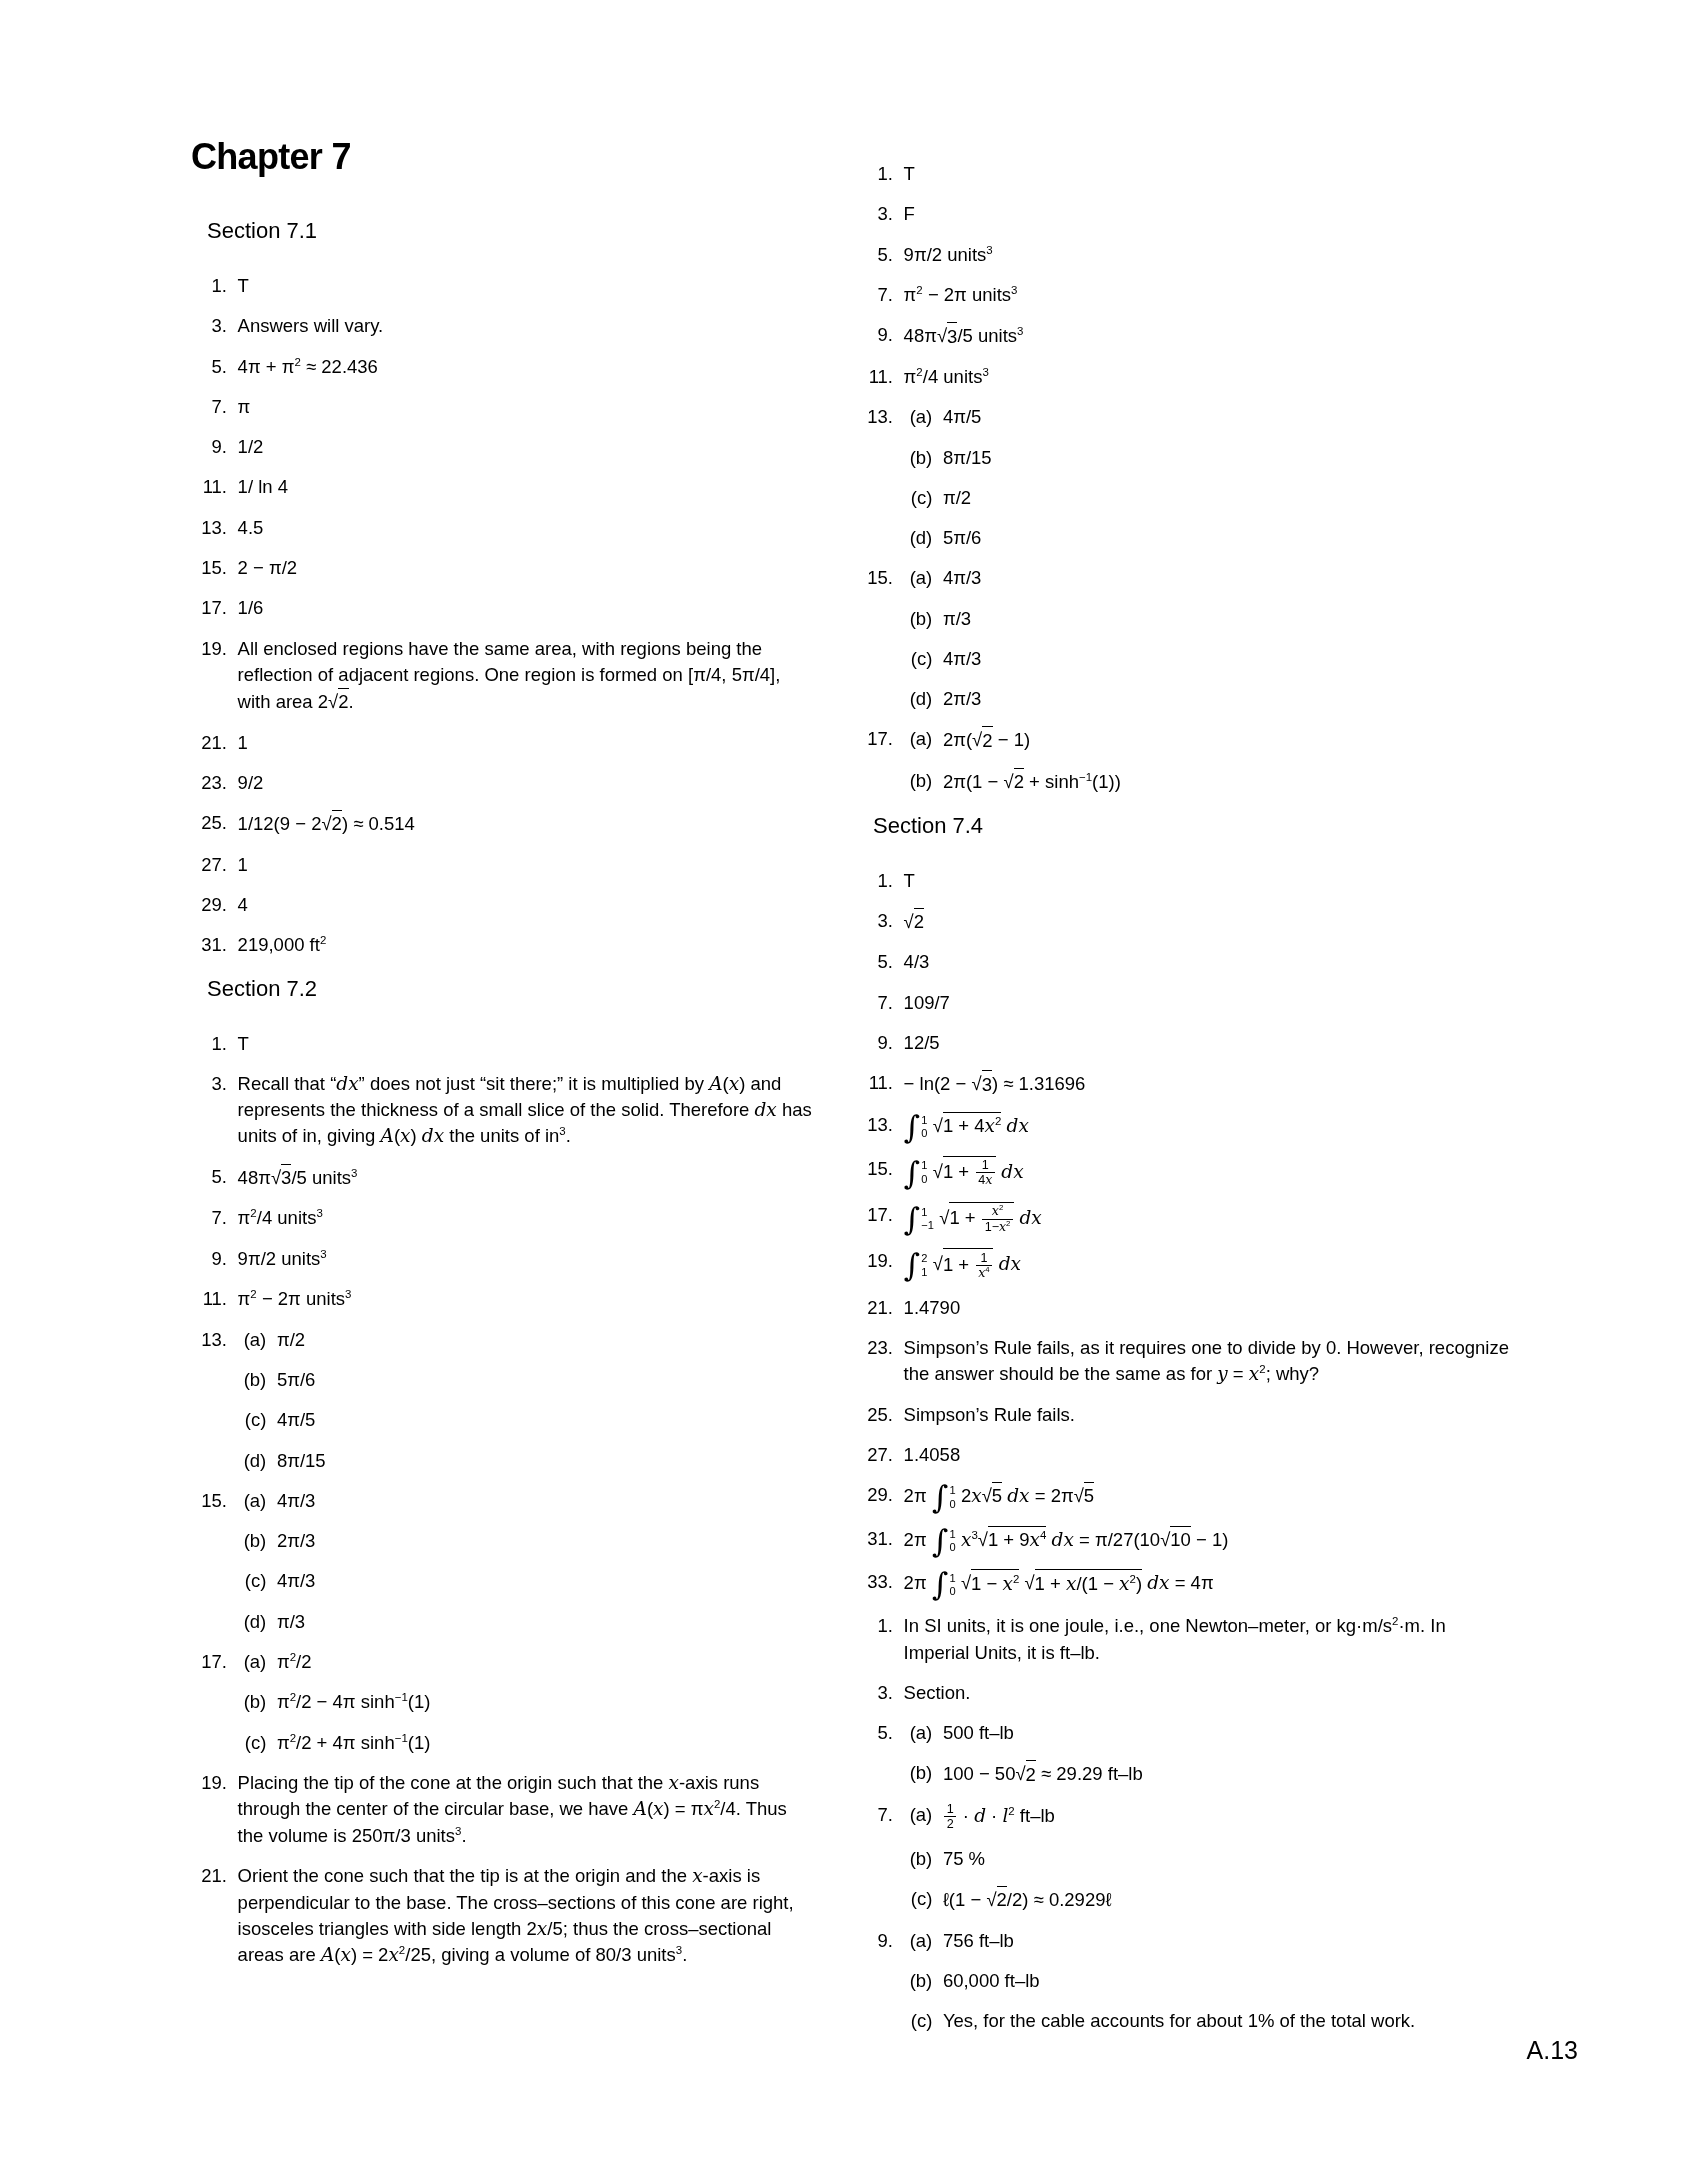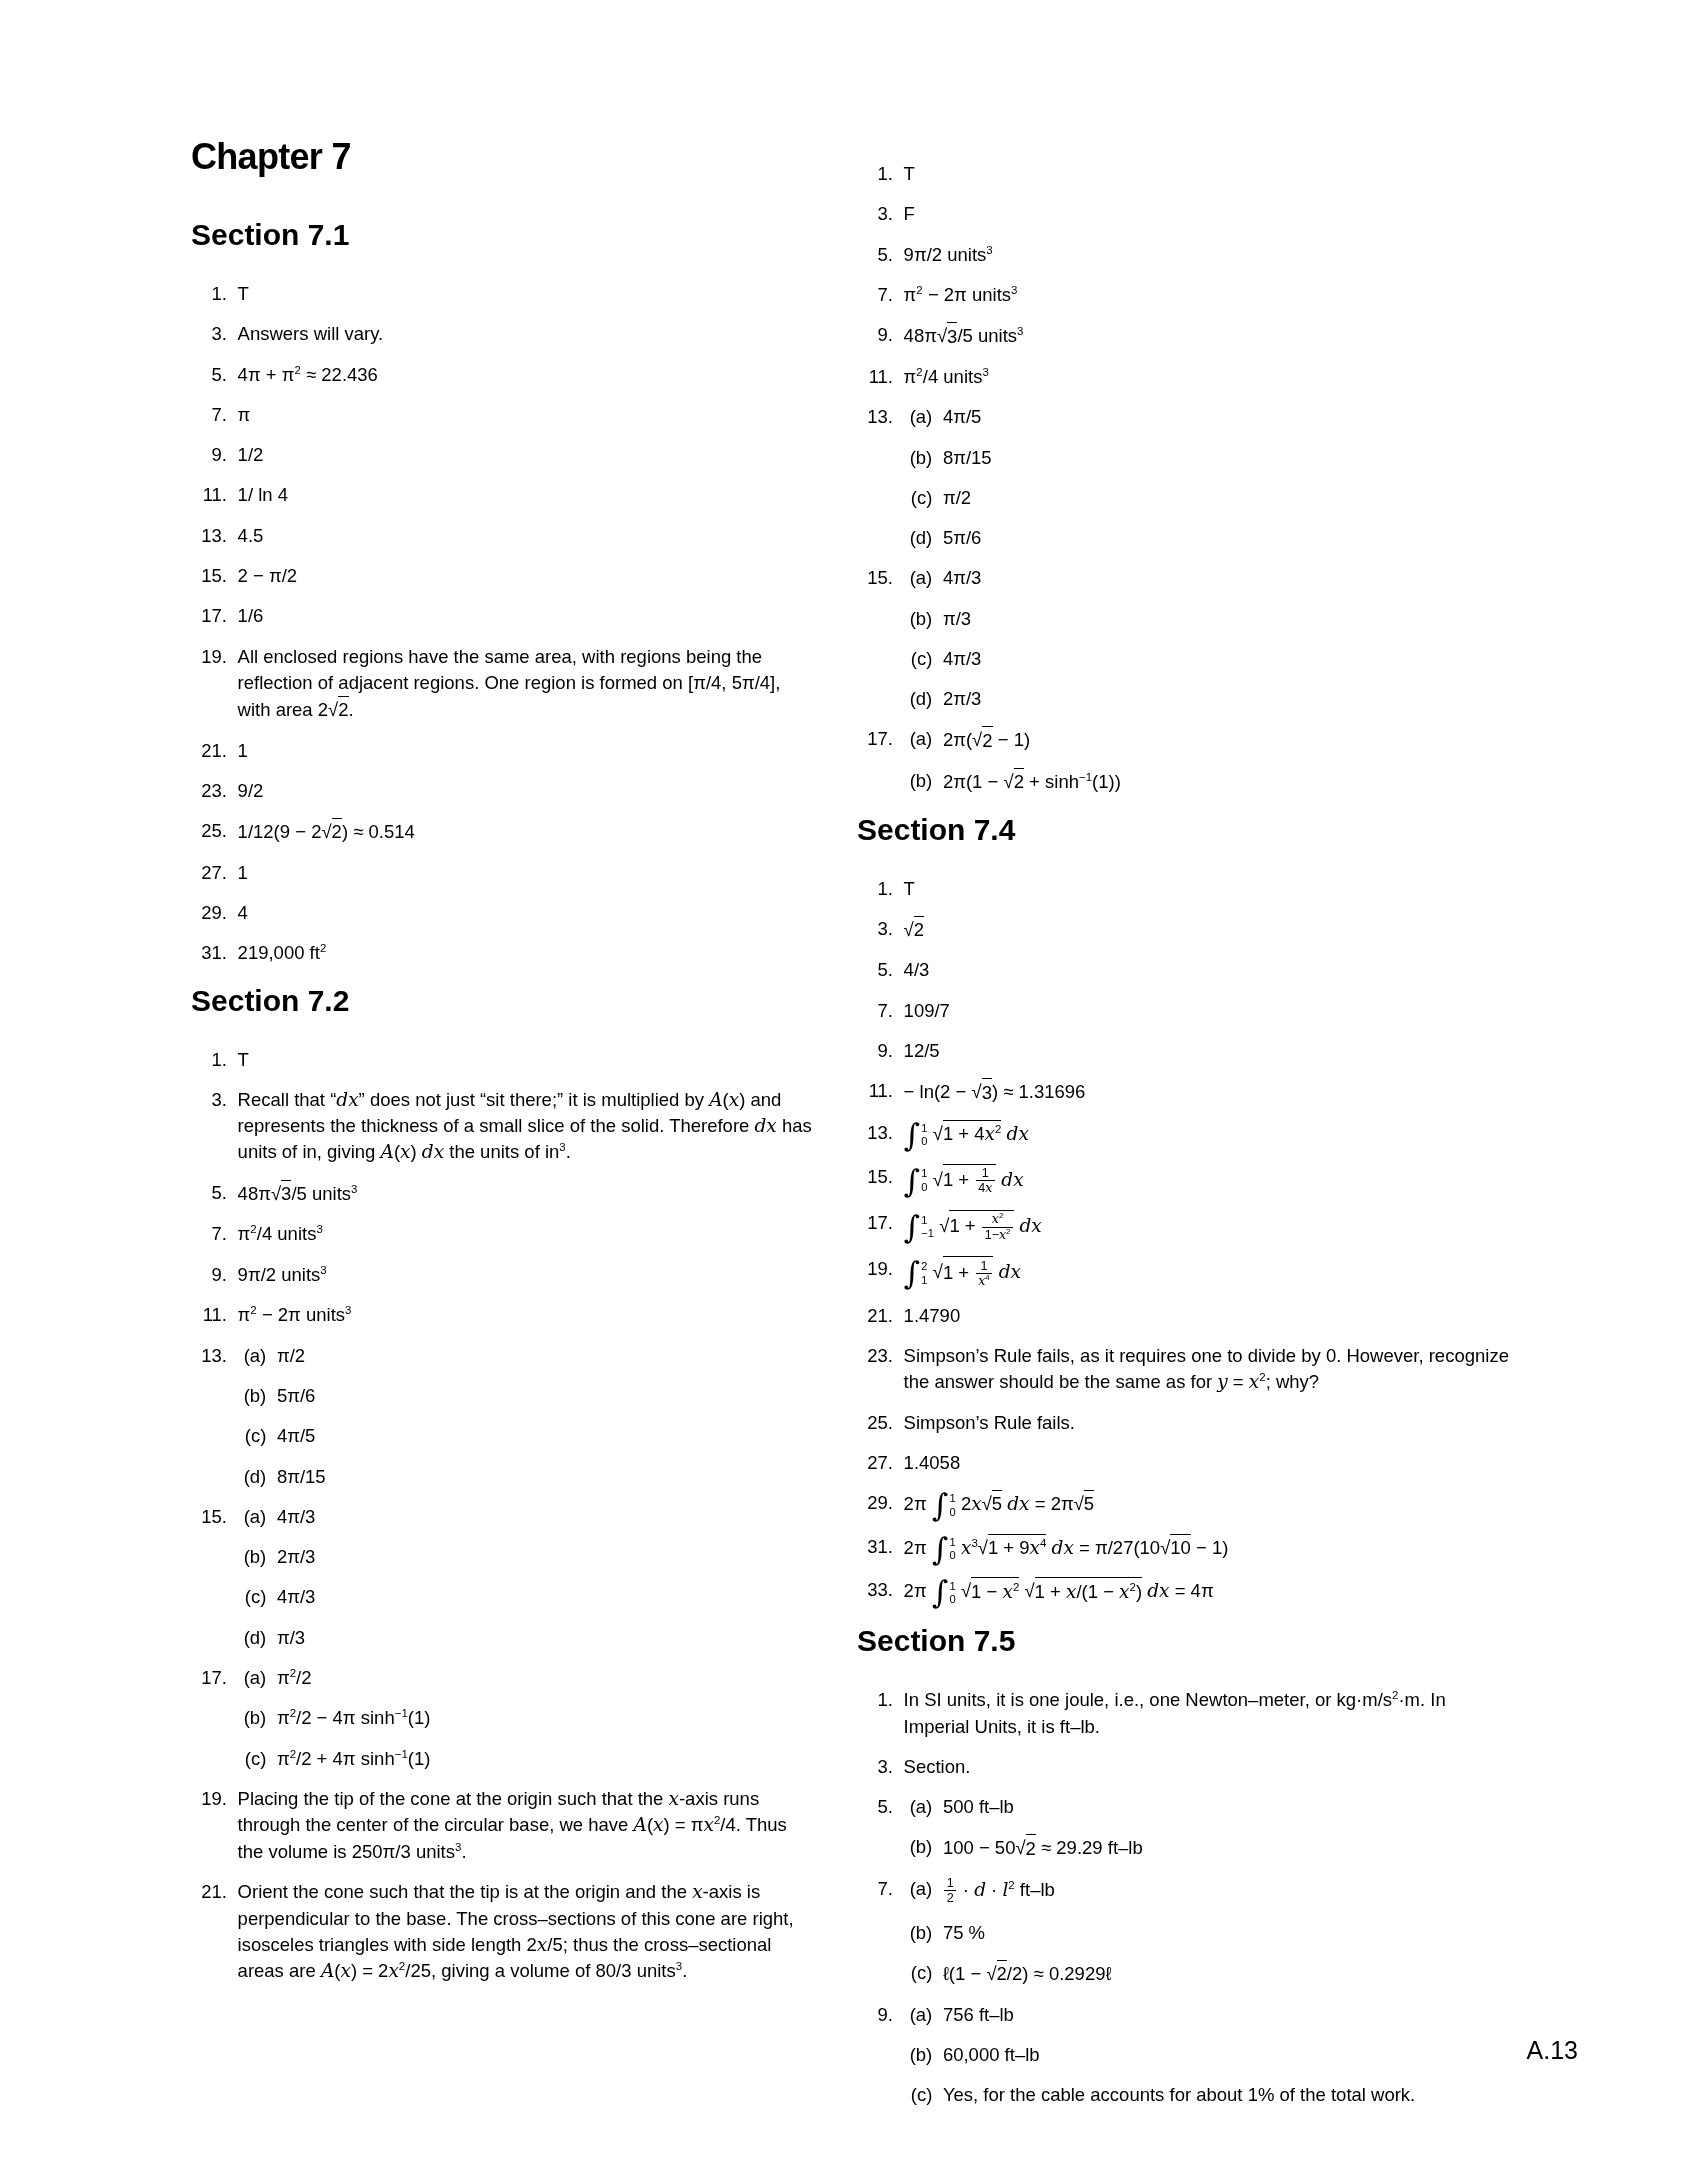--- a/index.html
+++ b/index.html
@@ -3,21 +3,21 @@
 <meta charset="utf-8">
 <style>
   html,body{margin:0;padding:0}
   body{width:1687px;height:2183px;background:#ffffff;color:#000;
        font-family:"Liberation Sans","DejaVu Sans",sans-serif;font-size:18.5px;position:relative}
   .sheet{position:absolute;inset:0}
   .col{position:absolute;top:136px}
   #colL{left:191px;width:625px}
   #colR{left:857px;width:658px;top:161px}
   .chapter-title{font-size:36px;font-weight:700;margin:0 0 40px;letter-spacing:-0.7px}
-  .section-heading{font-size:30px;font-weight:700;margin:17px 0 29px}
+  .section-heading{font-size:22px;font-weight:400;margin:17px 16px 29px}
   .item{display:flex;margin:0 0 14px;line-height:1.42}
   .num{flex:0 0 36px;text-align:right;margin-right:10.6px}
   .body{flex:1;min-width:0}
   .sub{display:flex;margin:0 0 14px;margin-left:-9.3px}
   .sub .lbl{flex:0 0 38px;text-align:right;margin-right:10.6px}
   .sub:last-child{margin-bottom:0}
   i{font-family:"DejaVu Serif","Liberation Serif",serif;}
   sup,sub{font-size:.62em}
   .f{display:inline-flex;flex-direction:column;text-align:center;vertical-align:middle;
      font-size:.68em;line-height:1.15;margin:0 1.3px}
@@ -459,21 +459,20 @@
       </div>
       <div class="item">
         <span class="num">33.</span>
         <div class="body">
           <div class="val">2π <span class="I">∫</span><span class="lim">
               <span>1</span>
               <span>0</span>
             </span>√<span class="o">1 − <i>x</i><sup>2</sup></span> √<span class="o">1 + <i>x</i>/(1 − <i>x</i><sup>2</sup>)</span> <i>dx</i> = 4π</div>
         </div>
       </div>
-      <div class="section-heading">Section 7.5</div>
       <div class="item">
         <span class="num">1.</span>
         <div class="body">
           <div class="val">In SI units, it is one joule, i.e., one Newton–meter, or kg·m/s<sup>2</sup>·m. In Imperial Units, it is ft–lb.</div>
         </div>
       </div>
       <div class="item">
         <span class="num">3.</span>
         <div class="body">
           <div class="val">Section.</div>

